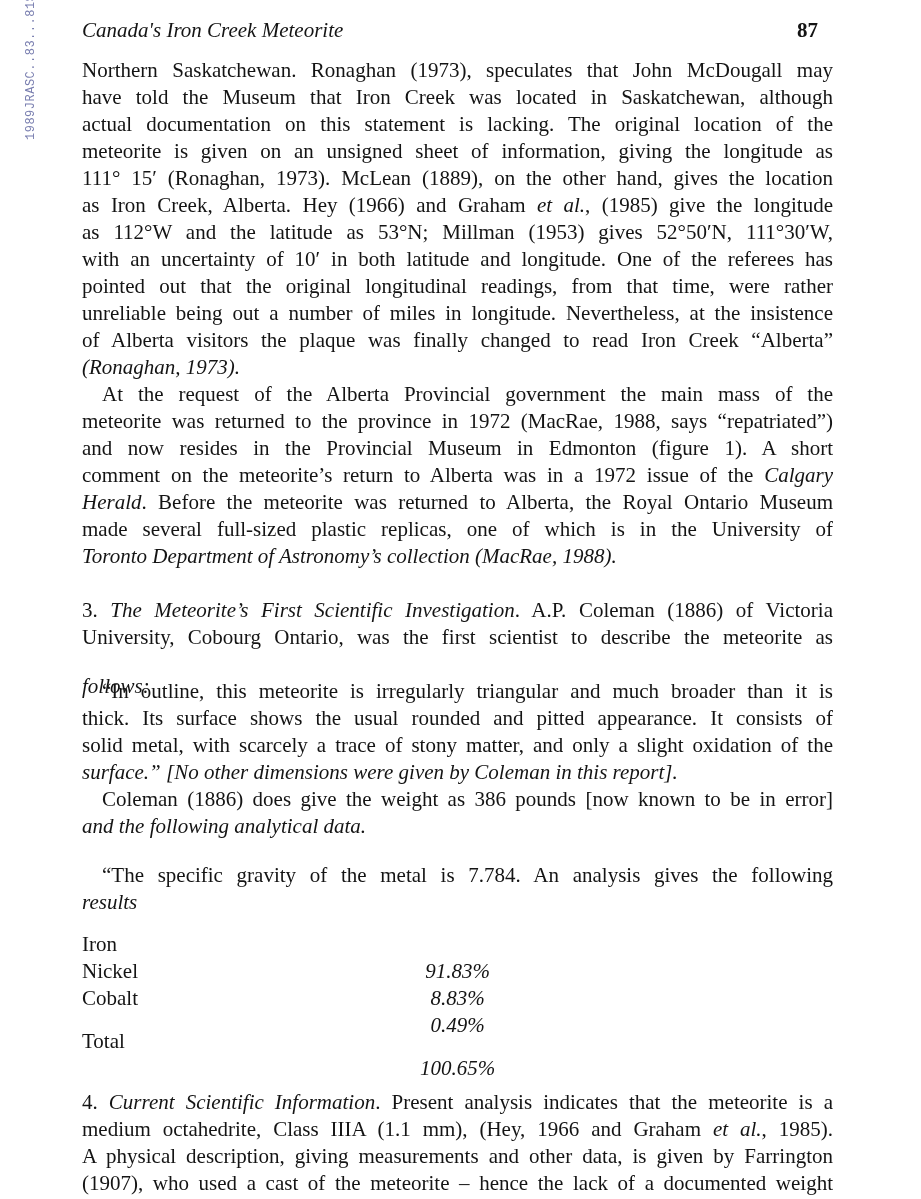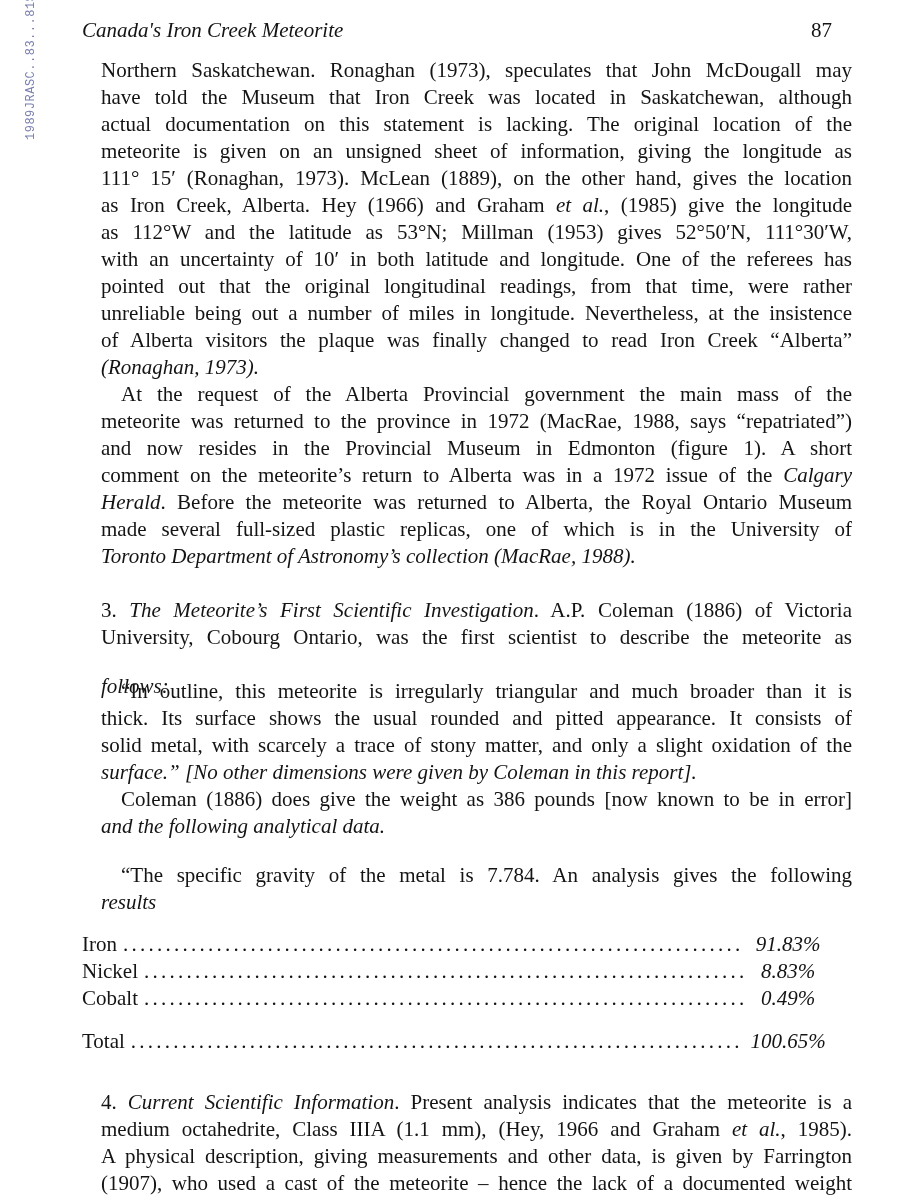--- a/index.html
+++ b/index.html
@@ -3,27 +3,27 @@
 <meta charset="utf-8">
 <style>
   html, body { margin: 0; padding: 0; background: #ffffff; }
   body { width: 921px; height: 1199px; position: relative; overflow: hidden;
          font-family: "Liberation Serif", "DejaVu Serif", serif; color: #141414; }
   .stamp { position: absolute; left: 24px; top: 140px; transform-origin: left top;
            transform: rotate(-90deg); font-family: "Liberation Mono", "DejaVu Sans Mono", monospace;
            font-size: 12px; color: #7a7fb0; letter-spacing: 0.5px; white-space: nowrap; }
   .running-head { position: absolute; top: 18px; left: 82px; width: 751px; height: 28px; font-size: 21px; }
   .running-title { position: absolute; left: 0; right: 0; text-align: left; font-style: italic; }
-  .page-num { position: absolute; right: 1px; }
+  .page-num { position: absolute; right: 15px; font-weight: bold; }
   .line { position: absolute; left: 82px; width: 751px; font-size: 21px; line-height: 27px; height: 27px;
-          white-space: nowrap; text-align: justify; text-align-last: justify; margin-left: 19px; }
+          white-space: nowrap; text-align: justify; text-align-last: justify; }
   .line.last { text-align-last: left; font-style: italic; }
   .line.indent { padding-left: 20px; width: 731px; }
   .row { position: absolute; left: 82px; width: 751px; font-size: 21px; line-height: 27px; height: 27px;
-         display: flex; white-space: nowrap; }
+         display: flex; white-space: nowrap; flex-direction: column; }
   .row .lbl { flex: 0 0 auto; padding-right: 6px; }
   .row .dots { flex: 1 1 auto; overflow: hidden; letter-spacing: 2px; }
   .row .dots::before { content: ". . . . . . . . . . . . . . . . . . . . . . . . . . . . . . . . . . . . . . . . . . . . . . . . . . . . . . . . . . . . . . . . . . . . . . . . . . . . . . . . . . . . . . . . . . . . . . . . . . . . . . . . ."; letter-spacing: -1px; }
   .row .val { flex: 0 0 90px; text-align: center; font-style: italic; }
   i { font-style: italic; }
 </style>
 </head>
 <body>
 
 <div class="stamp">1989JRASC..83...81S</div>

